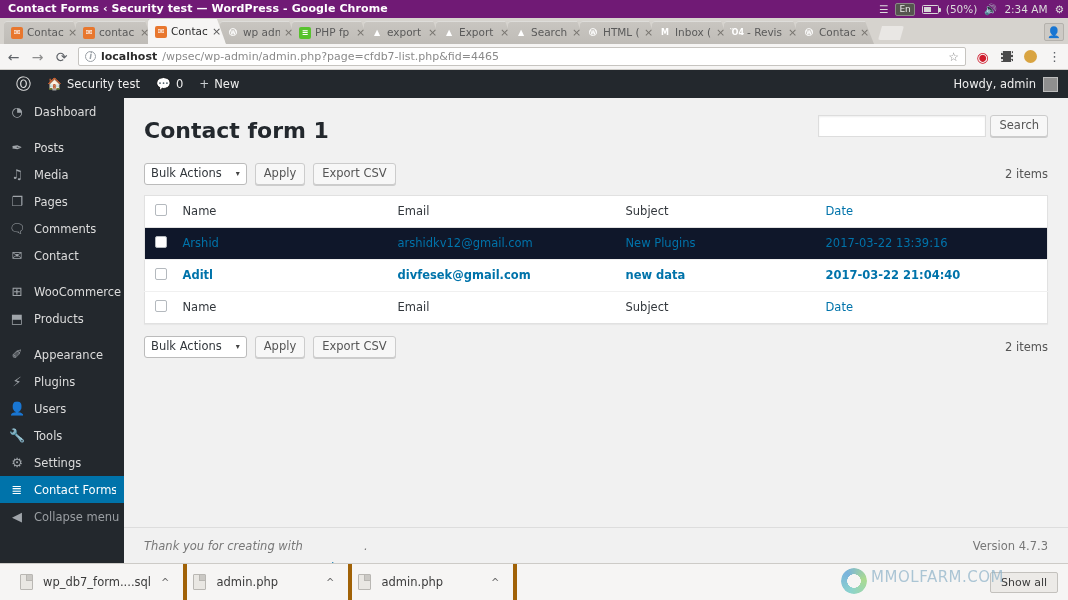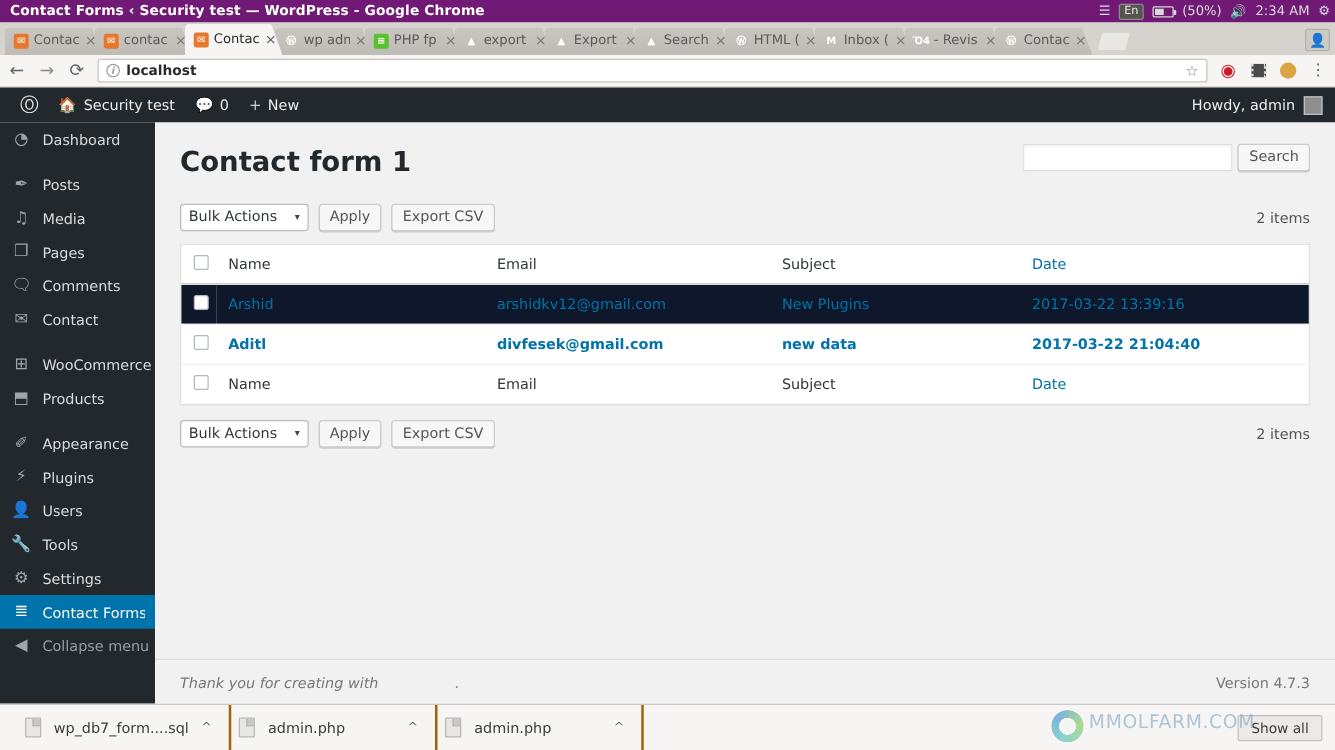--- a/index.html
+++ b/index.html
@@ -219,21 +219,21 @@
   .wpfooter .ver { margin-left: auto; font-style: normal; color: #777; }
 
   
   .shelf {
     position: absolute; left: 0; bottom: 0; width: 1068px; height: 37px;
     background: #f6f5f4; border-top: 1px solid #cdcbc7;
     display: flex; align-items: center; padding-left: 14px; gap: 0;
   }
   .dl {
     display: flex; align-items: center; gap: 10px; height: 37px;
-    padding: 0 14px 0 6px; border-right: 2px solid #a16207; min-width: 165px;
+    padding: 0 14px 0 6px; border-right: 4px solid #a16207; min-width: 165px;
     font-size: 11.5px; color: #3b3b3b; justify-content: center;
   }
   .dl .fic {
     width: 13px; height: 16px; background: #e9e7e3; border: 1px solid #b9b7b3;
     border-radius: 1px; position: relative; flex: 0 0 13px;
   }
   .dl .fic::after {
     content:""; position:absolute; top:0; right:0; width:5px; height:5px;
     background:#cac8c4; border-left:1px solid #b9b7b3; border-bottom:1px solid #b9b7b3;
   }
@@ -345,20 +345,21 @@
     <div class="profile-btn">👤</div>
   </div>
 
   <div class="toolbar">
     <span class="navbtn enabled">←</span>
     <span class="navbtn">→</span>
     <span class="navbtn enabled">⟳</span>
     <div class="omnibox">
       <span class="info">i</span>
       <span class="host">localhost</span>
+        <span>/wpsec/wp-admin/admin.php?page=cfdb7-list.php&amp;fid=4465</span>
       <span class="star">☆</span>
     </div>
     <div class="tb-icons">
       <span class="ic ic-opera">◉</span>
       <span class="ic">
           <span class="ic-film"></span>
         </span>
       <span class="ic">
           <span class="ic-cookie"></span>
         </span>

